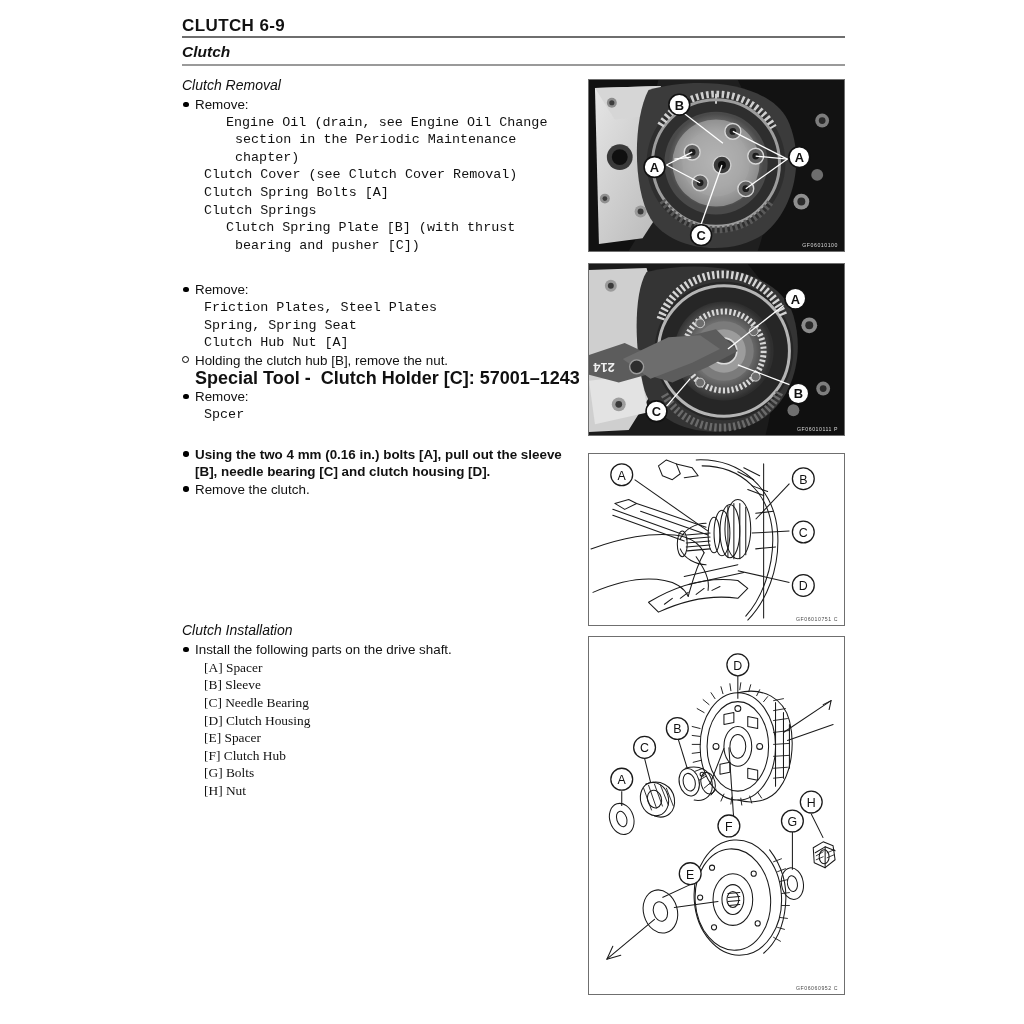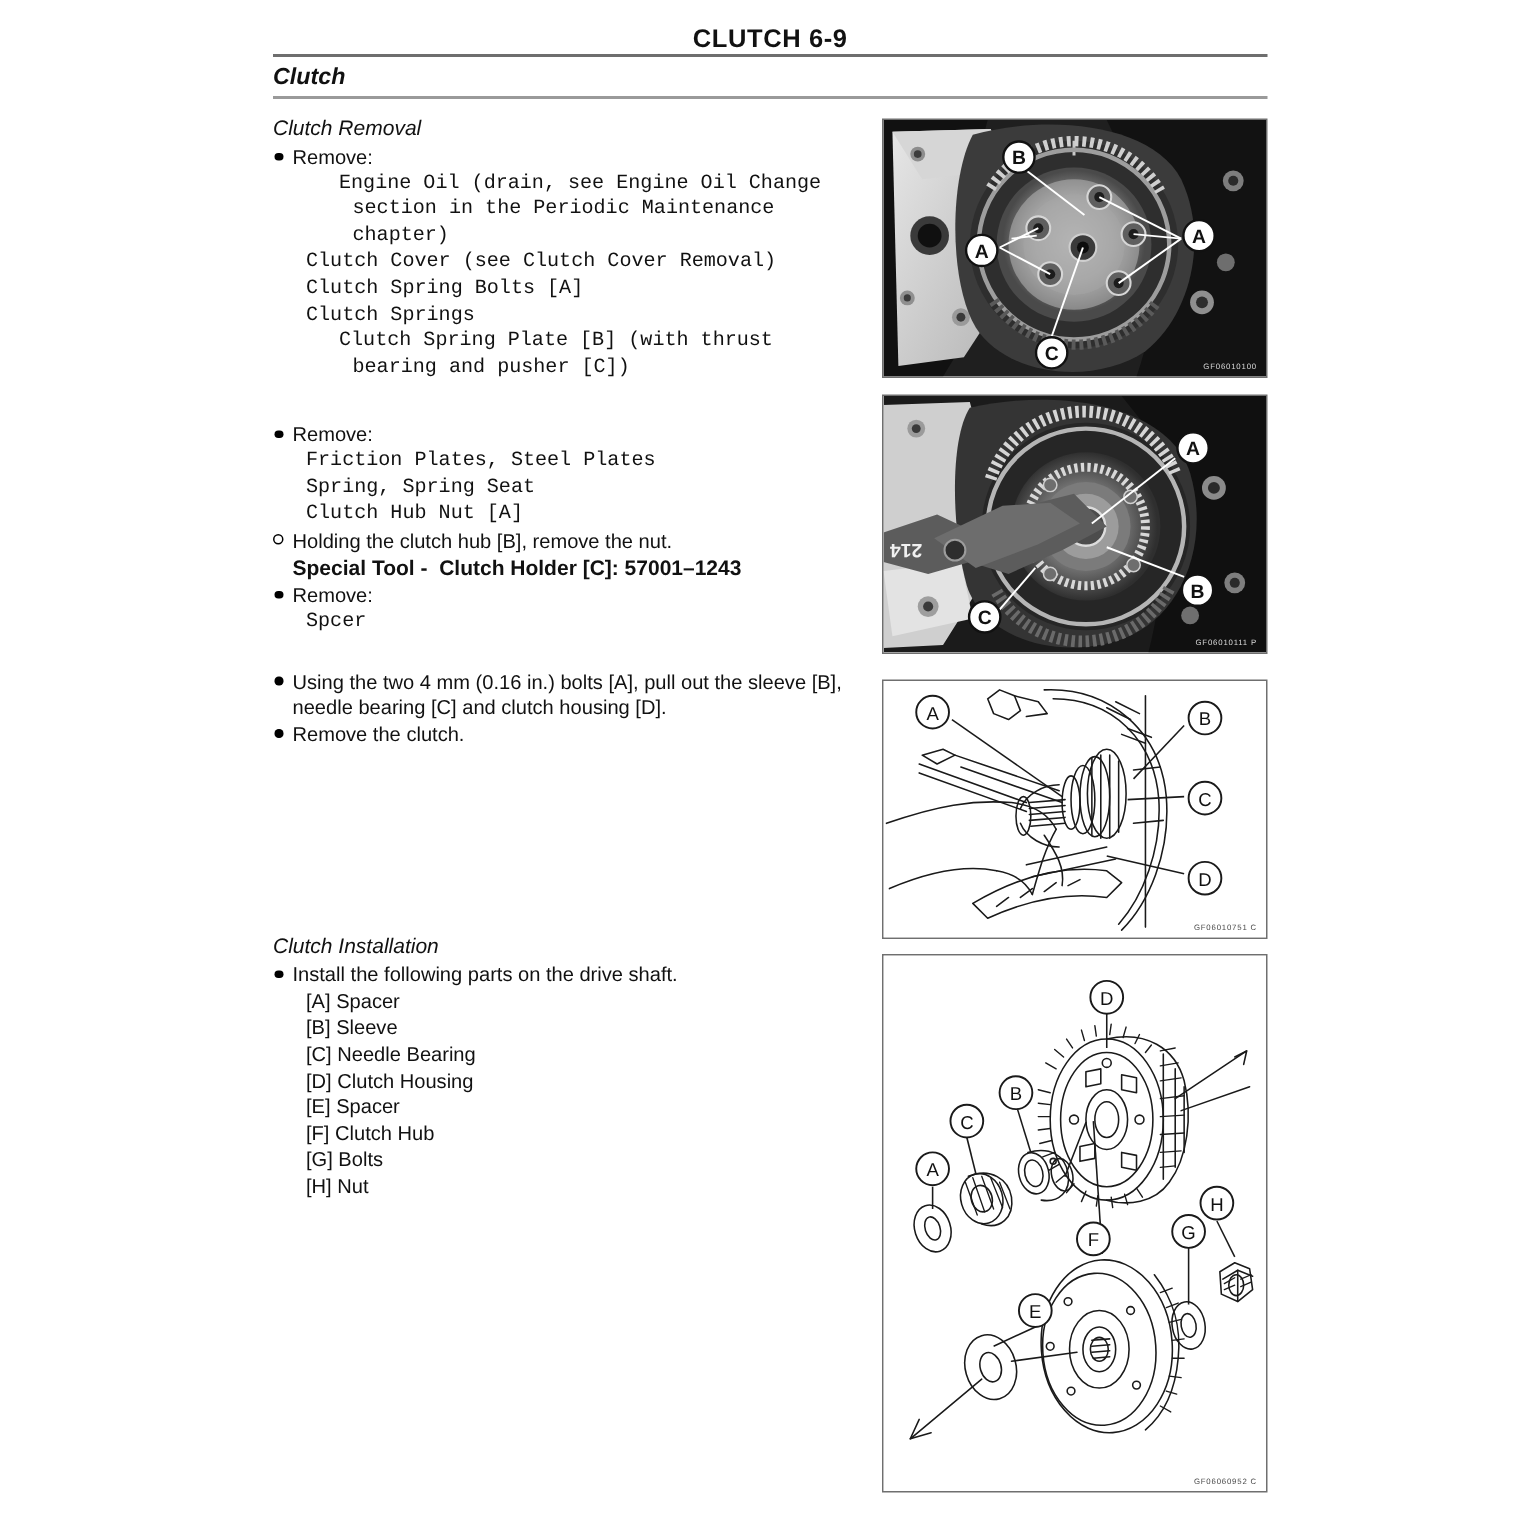--- a/index.html
+++ b/index.html
@@ -9,21 +9,21 @@
     font-family:"Liberation Sans", sans-serif;
     color:#111;
     overflow:hidden;
     position:relative;
   }
   .page{position:absolute;inset:0;}
 
   
   .page-header{
     position:absolute;left:182px;top:16px;width:663px;
-    text-align:center;
+    text-align:left;
   }
   .page-header .hdr-text{
     font-size:17px;font-weight:bold;letter-spacing:.4px;
     line-height:20px;
   }
   .rule{
     position:absolute;left:182px;width:663px;background:#8d8d8d;
   }
   .rule.r1{top:36px;height:2px;background:#6e6e6e;}
   .rule.r2{top:64px;height:2px;background:#9a9a9a;}
@@ -48,31 +48,31 @@
   }
   .li .bullet{
     position:absolute;left:1px;top:5.5px;
     width:5.5px;height:5.5px;border-radius:50%;background:#000;
   }
   .li .ocircle{
     position:absolute;left:0px;top:4.5px;
     width:7px;height:7px;border-radius:50%;
     border:1.4px solid #000;box-sizing:border-box;background:transparent;
   }
-  .li.hang{padding-left:13px;}
+  .li.hang{padding-left:13px;font-weight:bold;}
   .sub-list{padding-left:22px;font-family:Liberation Mono, monospace;}
   .sub-list div{line-height:17.6px;}
   .wrap2{padding-left:31px;text-indent:-9px;}
   .spacer-md{height:22px;}
   .spacer-lg{height:27px;}
   .special-tool{
-    font-weight:bold;font-size:14px;padding-left:13px;
+    font-weight:bold;font-size:18px;padding-left:13px;
     line-height:19px;white-space:pre;
   }
-  .parts-list{padding-left:22px;}
+  .parts-list{padding-left:22px;font-family:Liberation Serif, serif;}
   .parts-list div{line-height:17.6px;}
 
   
   .fig{
     position:absolute;
     border:1px solid #6f6f6f;
     box-sizing:border-box;
     background:#fff;
     overflow:hidden;
   }

